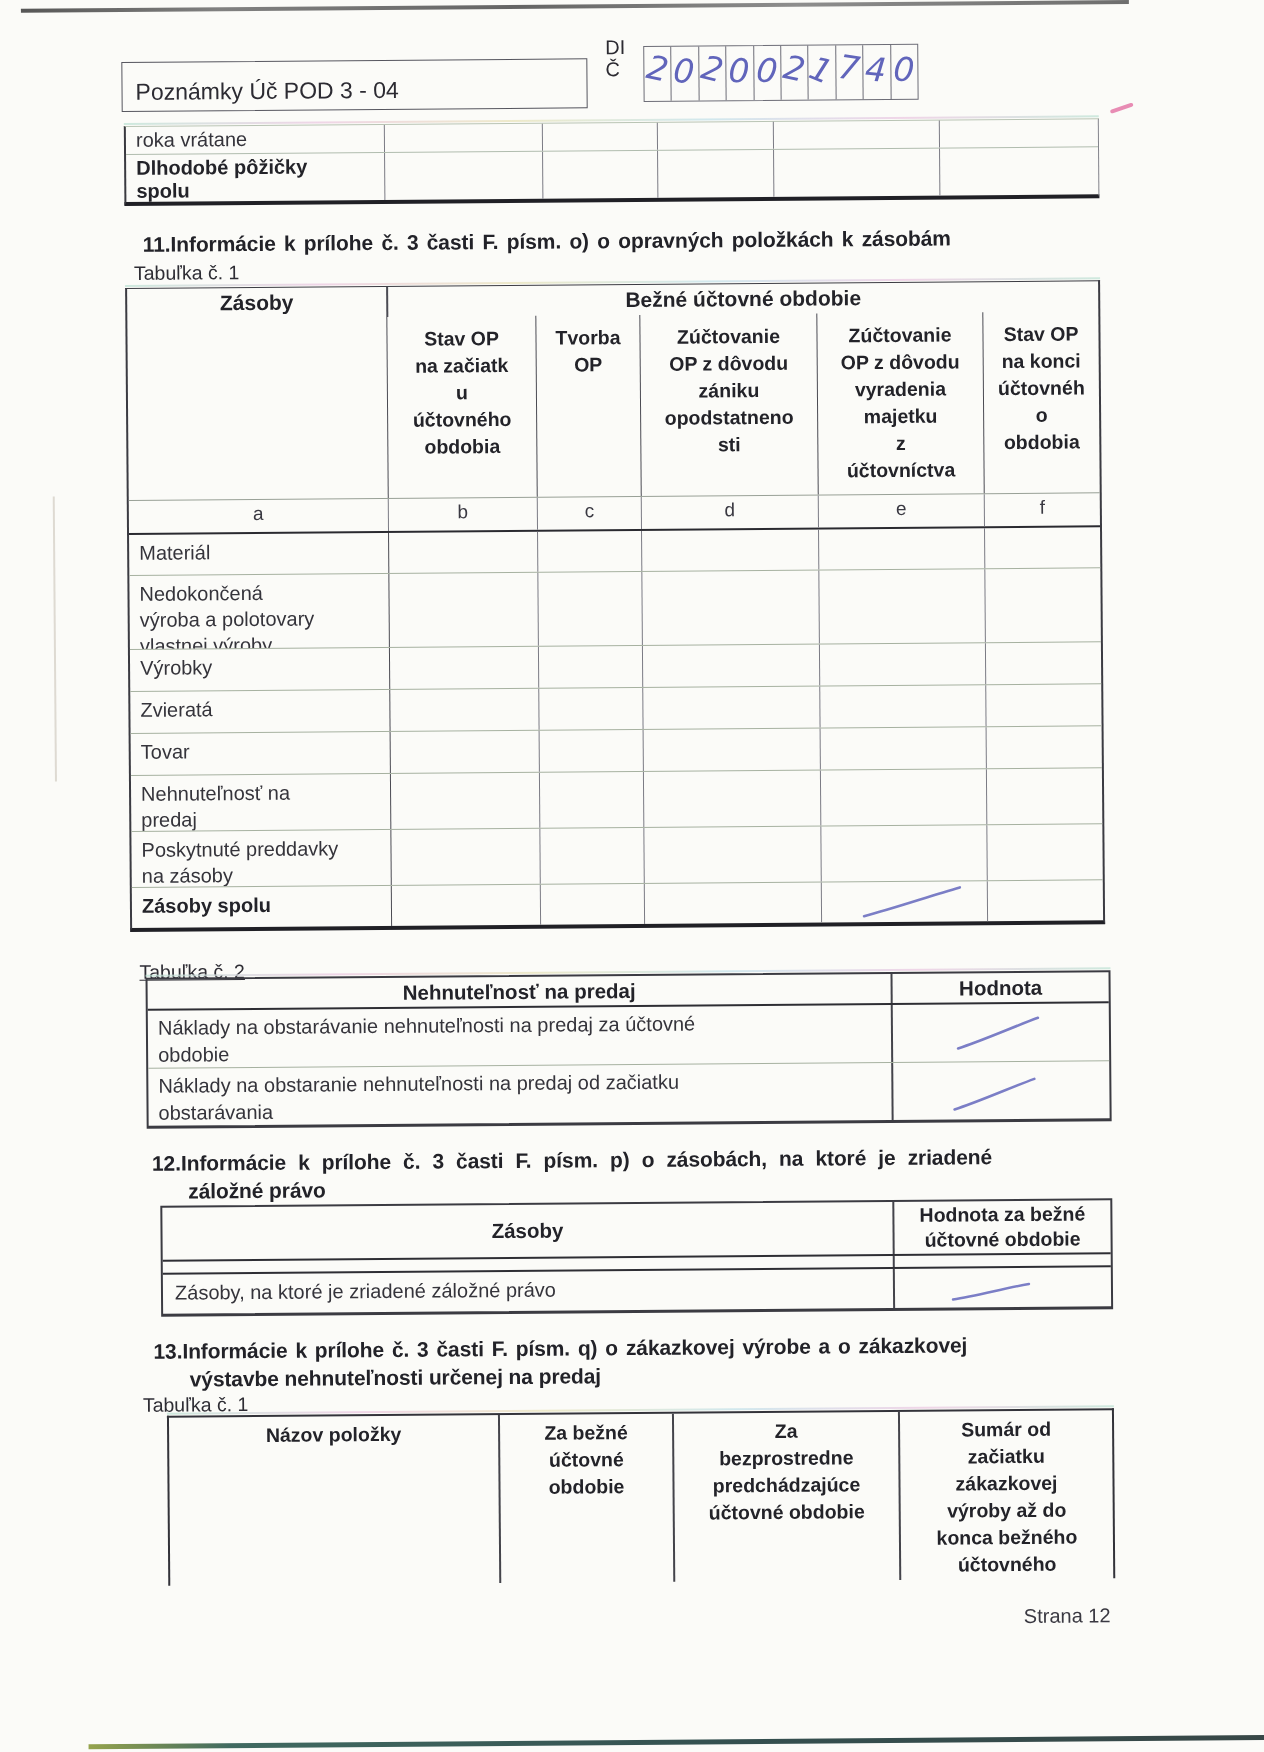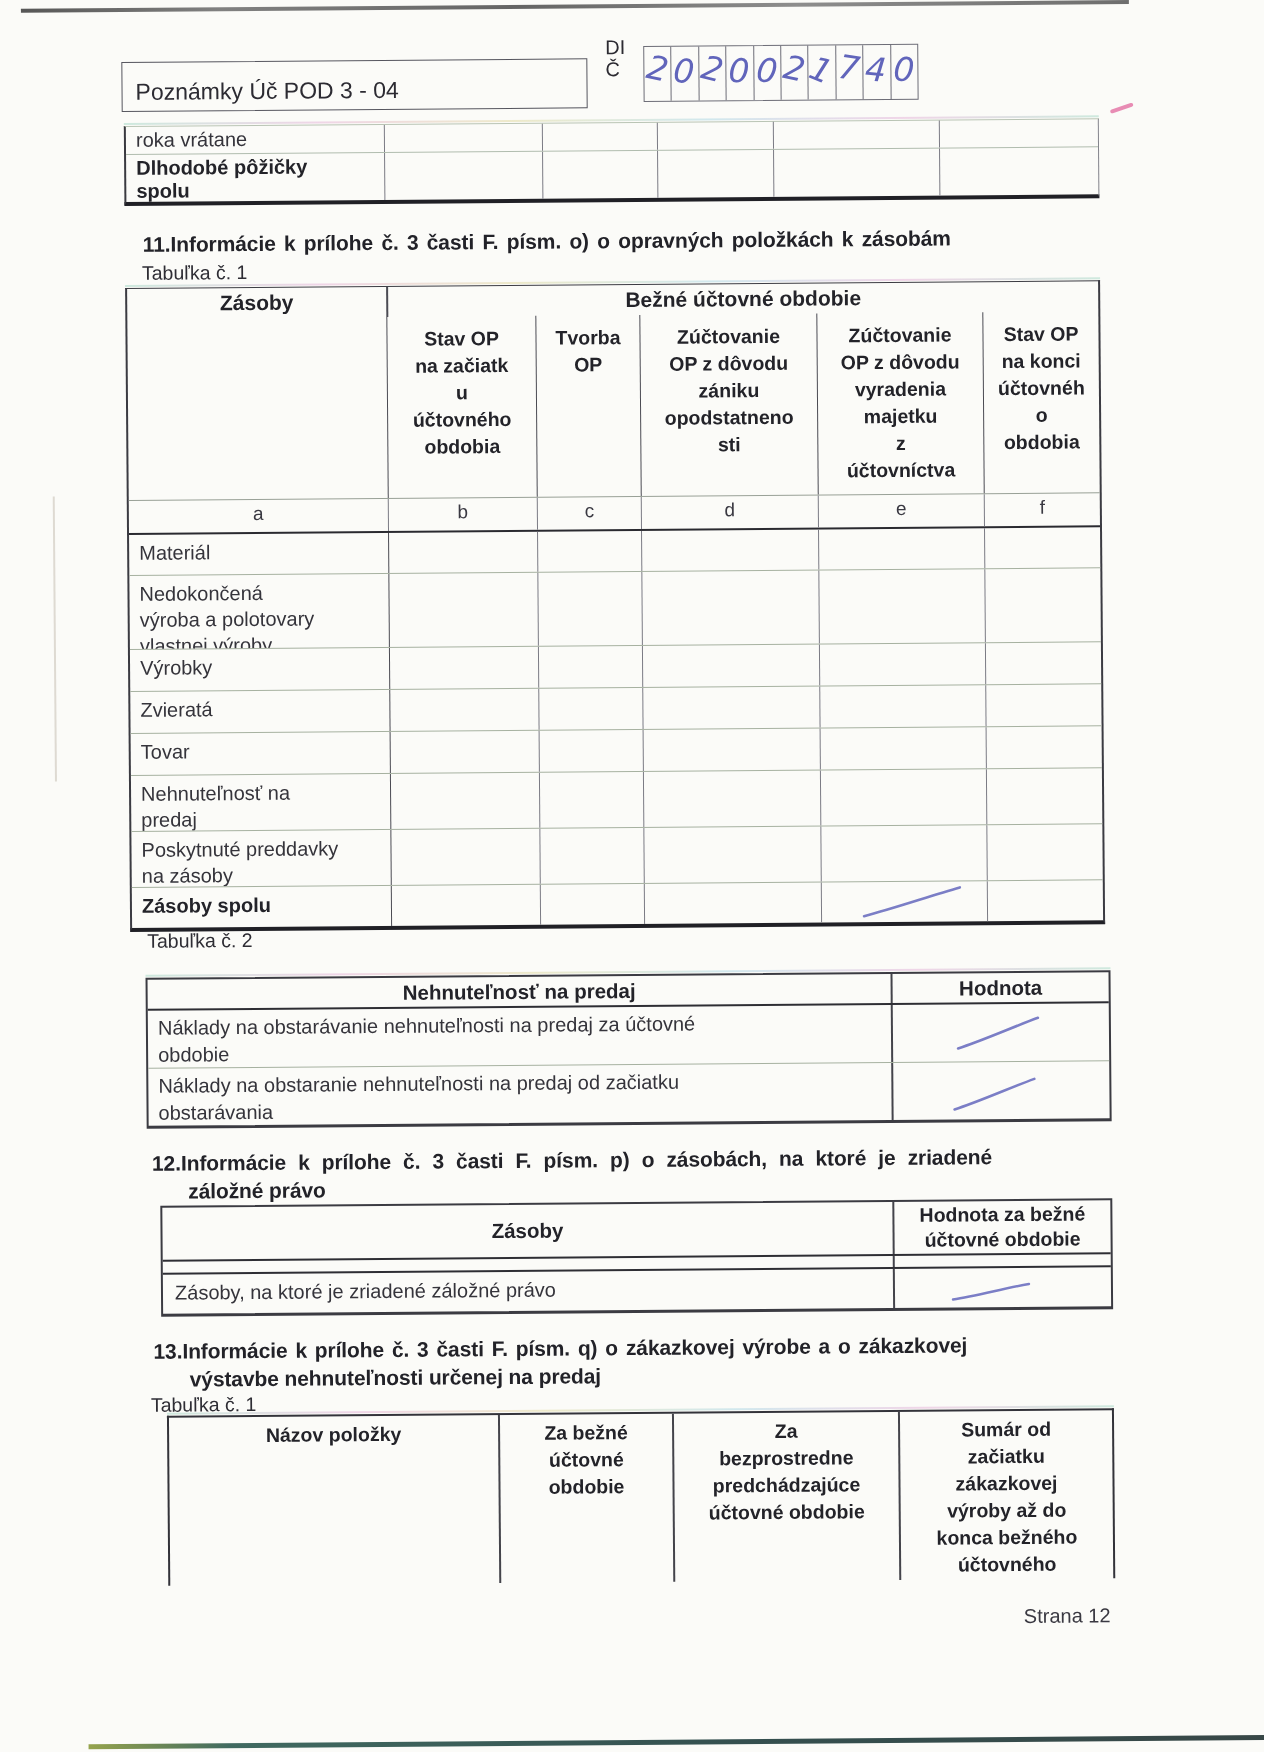--- a/index.html
+++ b/index.html
@@ -58,21 +58,21 @@
     border-top:1px solid #b9c4b4;border-bottom:4px solid #202026;}
   .ttab .r1{height:27px;}
   .ttab .r2{height:48px;border-top:1px solid #b0bcae;}
   .ttab .lab{width:258px;padding:2px 0 0 10px;font-size:20px;line-height:23px;}
   .ttab .v{border-left:1px solid #7b7b84;}
   .ttab .v1{width:158px;} .ttab .v2{width:115px;} .ttab .v3{width:116px;}
   .ttab .v4{width:166px;} .ttab .v5{flex:1;}
 
   
   .heading{position:absolute;font-size:21px;font-weight:700;color:#222228;letter-spacing:-0.1px;}
-  .tab-label{position:absolute;font-size:19.5px;color:#2e2d34;margin-left:8px;}
+  .tab-label{position:absolute;font-size:19.5px;color:#2e2d34;}
 
   
   .t1{position:absolute;left:130px;top:284px;width:975px;box-sizing:border-box;
     border:2px solid #3b3b42;border-top-width:1.5px;border-bottom:4px solid #202026;}
   .t1 .hr1{height:30px;}
   .t1 .hr2{height:181px;}
   .t1 .lr{height:33px;border-top:1px solid #98a096;}
   .t1 .dr{border-top:1px solid #a6b1a0;}
   .t1 .dr1{border-top:2.5px solid #2a2a30;}
   .t1 .ca{width:259px;}
@@ -310,21 +310,21 @@
         <span class="slash" style="left:38px;top:3px;">
           <svg width="104" height="34" viewBox="0 0 104 34">
               <path d="M4,31 C32,24 68,12 100,3" stroke="#7b7ec6" stroke-width="2.6" fill="none" stroke-linecap="round"></path>
             </svg>
         </span>
       </div>
       <div class="cell cf"></div>
     </div>
   </div>
 
-  <div class="tab-label" style="left:139px;top:926px;">Tabuľka č. 2</div>
+  <div class="tab-label" style="left:139px;top:957px;text-decoration:underline;">Tabuľka č. 2</div>
   <div class="fringe" style="left:145px;top:971px;width:965px;"></div>
   <div class="t2">
     <div class="row hrow">
       <div class="cell left">Nehnuteľnosť na predaj</div>
       <div class="cell right">Hodnota</div>
     </div>
     <div class="row drow">
       <div class="cell left pre">Náklady na obstarávanie nehnuteľnosti  na predaj za účtovné
 obdobie</div>
       <div class="cell right">

